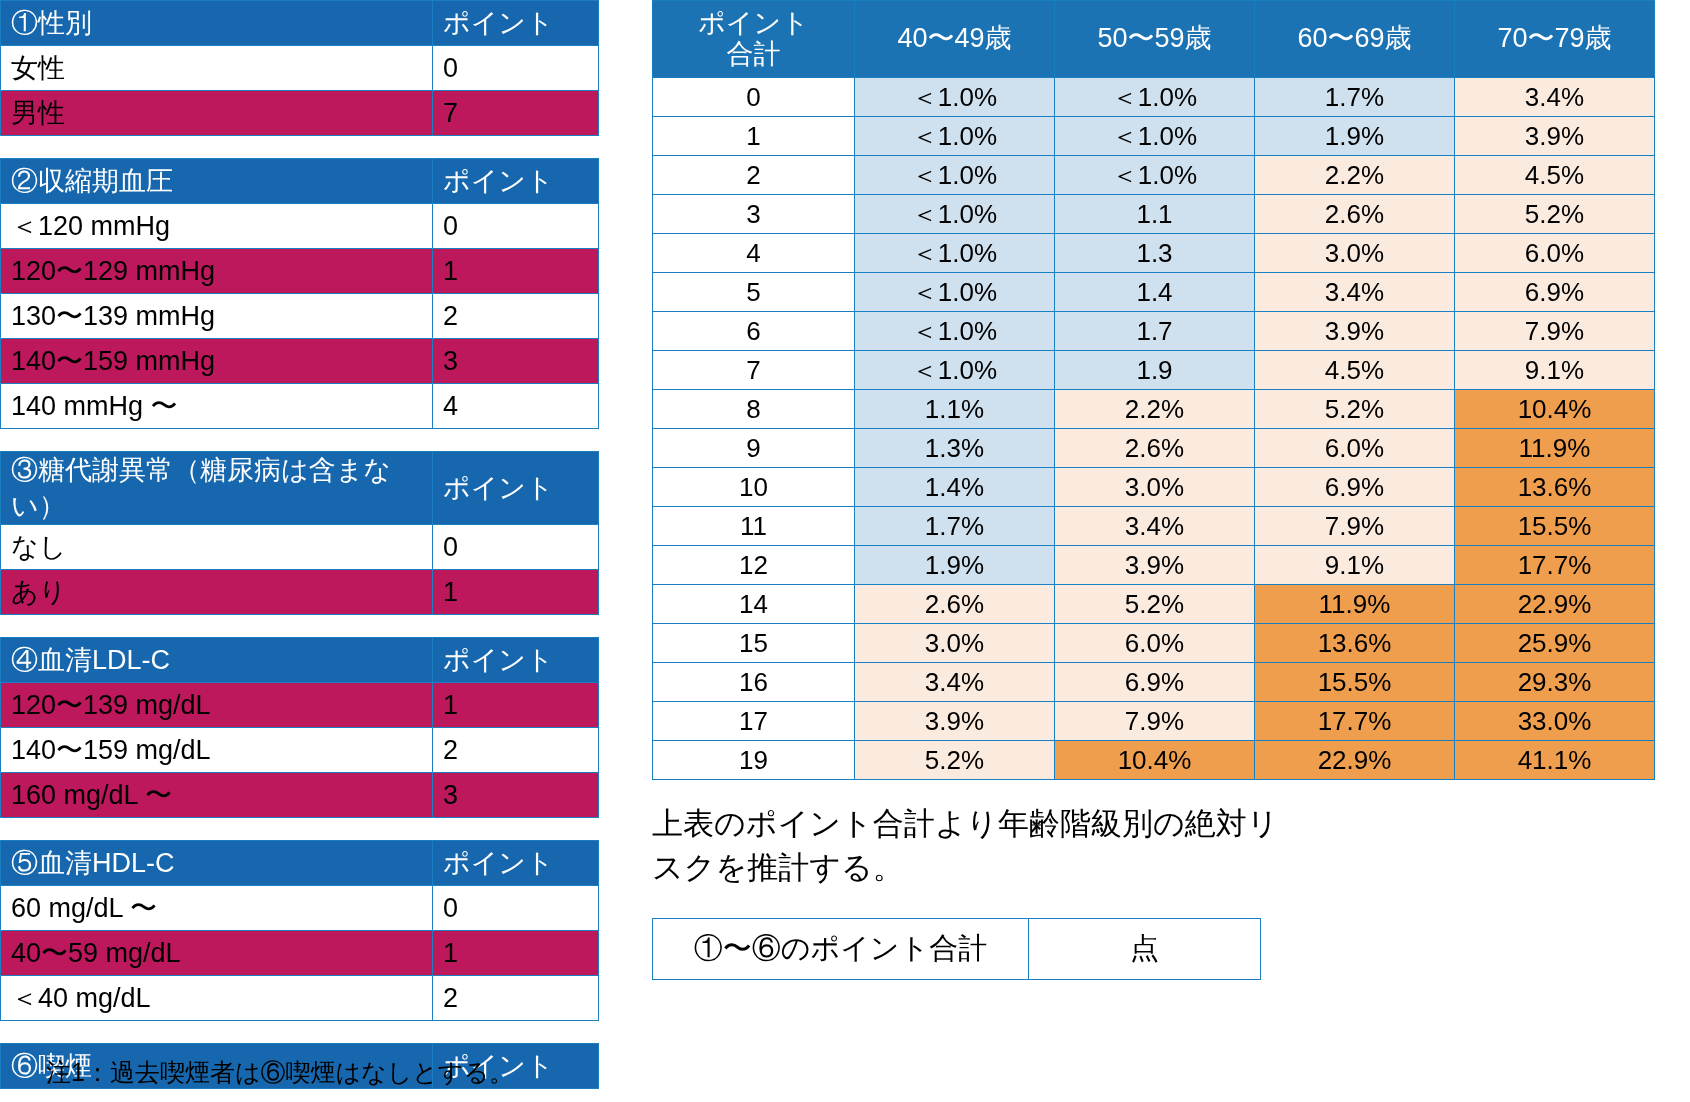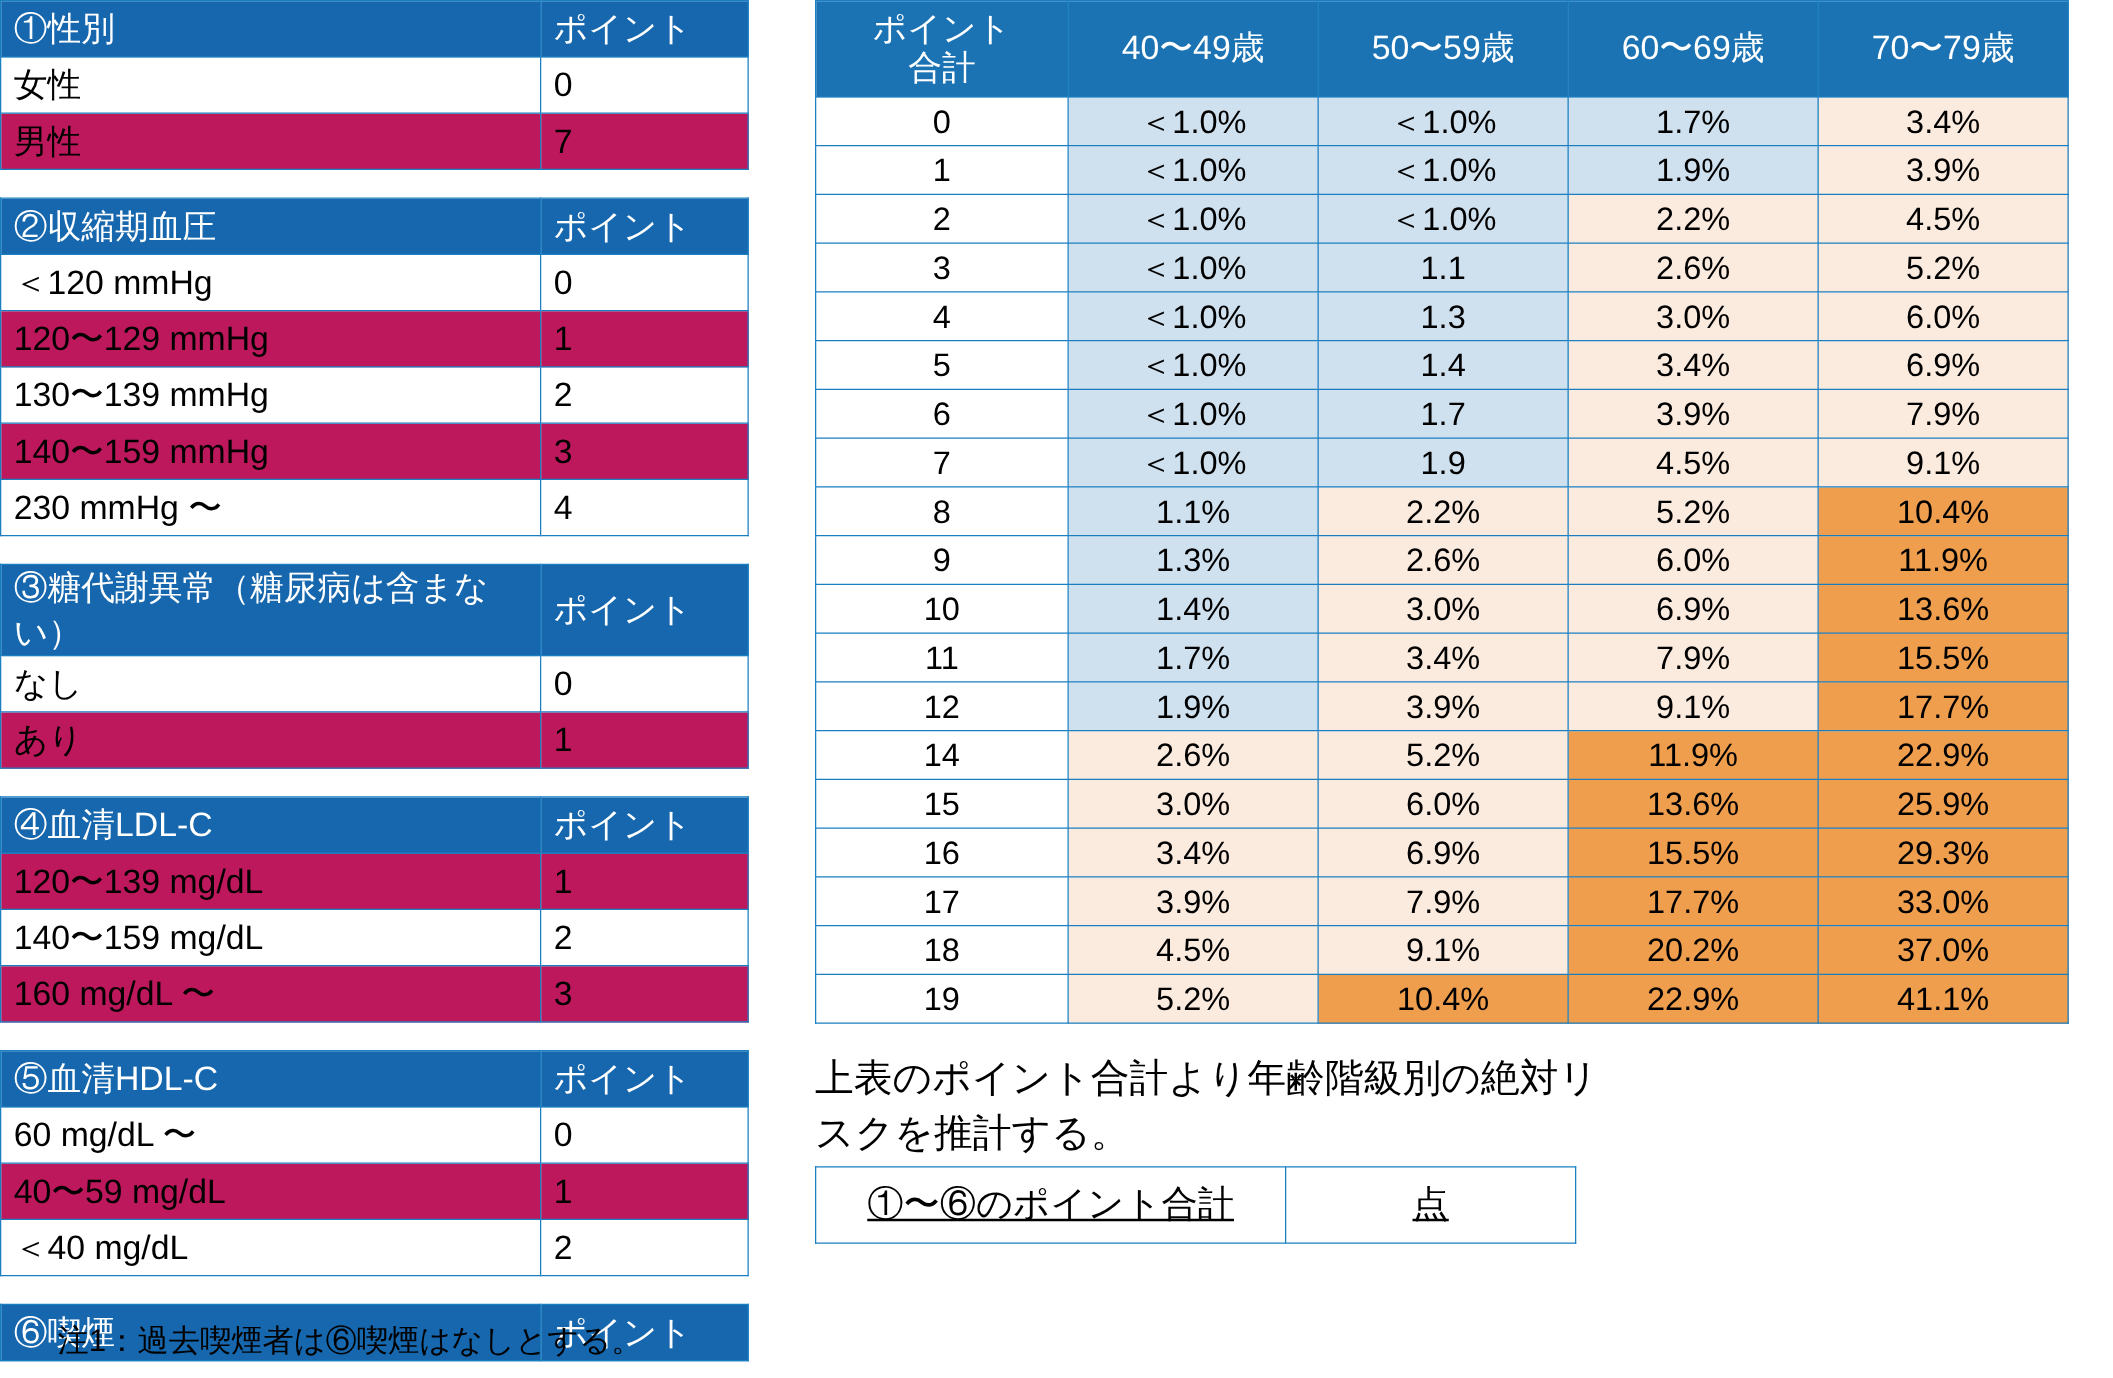--- a/index.html
+++ b/index.html
@@ -110,22 +110,21 @@
   .caption {
     margin-top: 22px;
     font-size: 31px;
     line-height: 1.42;
     max-width: 640px;
   }
 
   table.sum-table {
     border-collapse: collapse;
     table-layout: fixed;
-    margin-top: 4px;
-    text-decoration: underline;
+    margin-top: 28px;
   }
   table.sum-table td {
     border: 1px solid #1a7fc1;
     font-size: 29px;
     height: 58px;
     text-align: center;
     background: #ffffff;
   }
   col.c-sum-label { width: 376px; }
   col.c-sum-val { width: 232px; }
@@ -180,21 +179,21 @@
           </tr>
           <tr>
             <td class="label">130〜139 mmHg</td>
             <td class="val">2</td>
           </tr>
           <tr class="alt">
             <td class="label">140〜159 mmHg</td>
             <td class="val">3</td>
           </tr>
           <tr>
-            <td class="label">230 mmHg 〜</td>
+            <td class="label">140 mmHg 〜</td>
             <td class="val">4</td>
           </tr>
         </tbody>
       </table>
       <table class="pt-table">
         <colgroup>
           <col class="c-label">
           <col class="c-val">
         </colgroup>
         <thead>
@@ -417,27 +416,20 @@
             <td class="c-orange">29.3%</td>
           </tr>
           <tr>
             <td class="c-white">17</td>
             <td class="c-cream">3.9%</td>
             <td class="c-cream">7.9%</td>
             <td class="c-orange">17.7%</td>
             <td class="c-orange">33.0%</td>
           </tr>
           <tr>
-            <td class="c-white">18</td>
-            <td class="c-cream">4.5%</td>
-            <td class="c-cream">9.1%</td>
-            <td class="c-orange">20.2%</td>
-            <td class="c-orange">37.0%</td>
-          </tr>
-          <tr>
             <td class="c-white">19</td>
             <td class="c-cream">5.2%</td>
             <td class="c-orange">10.4%</td>
             <td class="c-orange">22.9%</td>
             <td class="c-orange">41.1%</td>
           </tr>
         </tbody>
     </table>
 
     <div class="caption">上表のポイント合計より年齢階級別の絶対リスクを推計する。</div>

